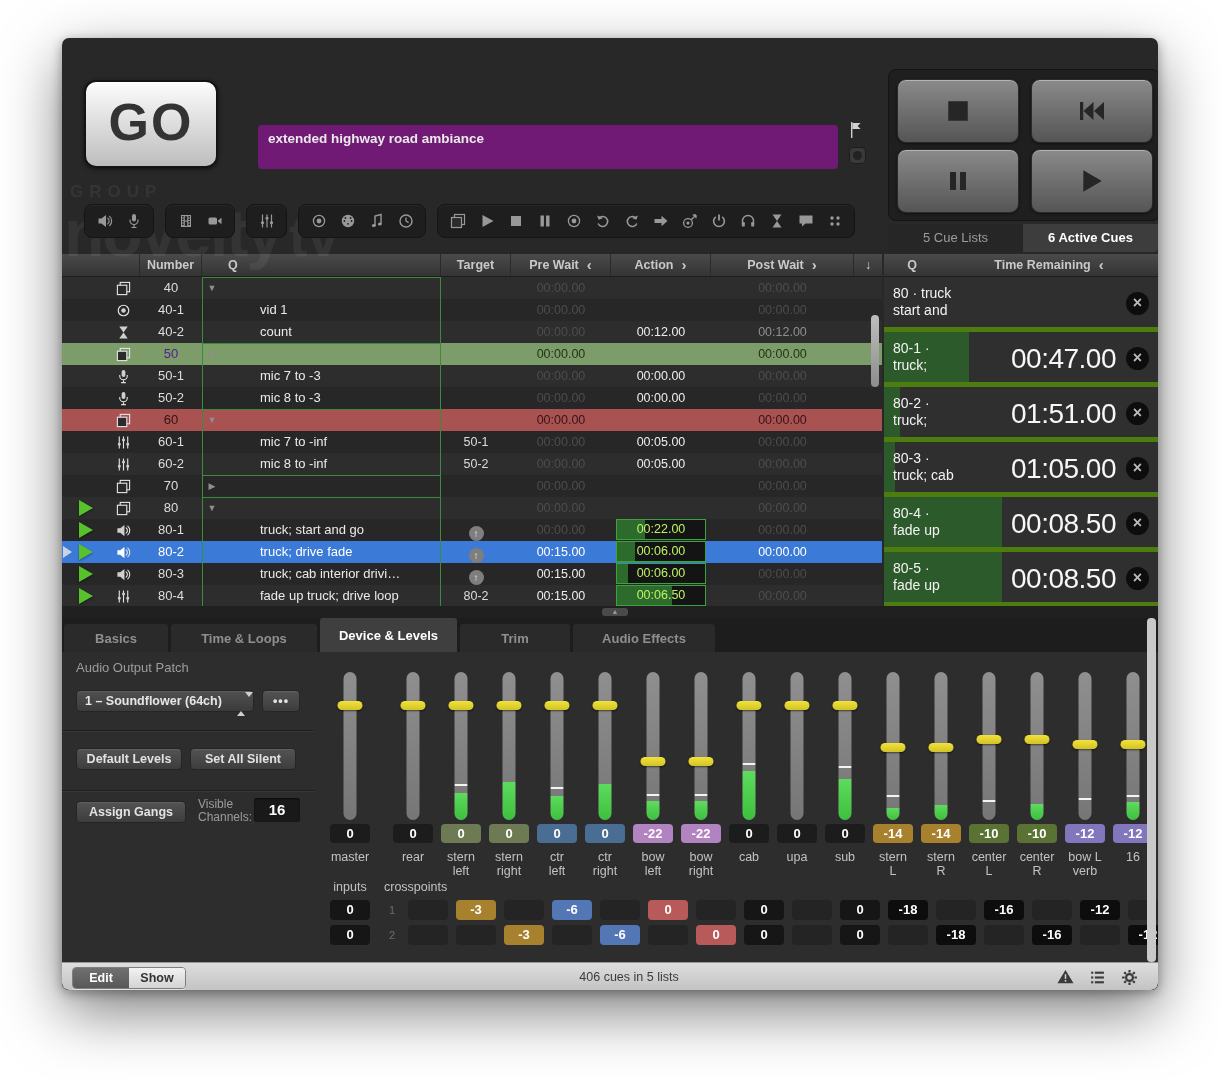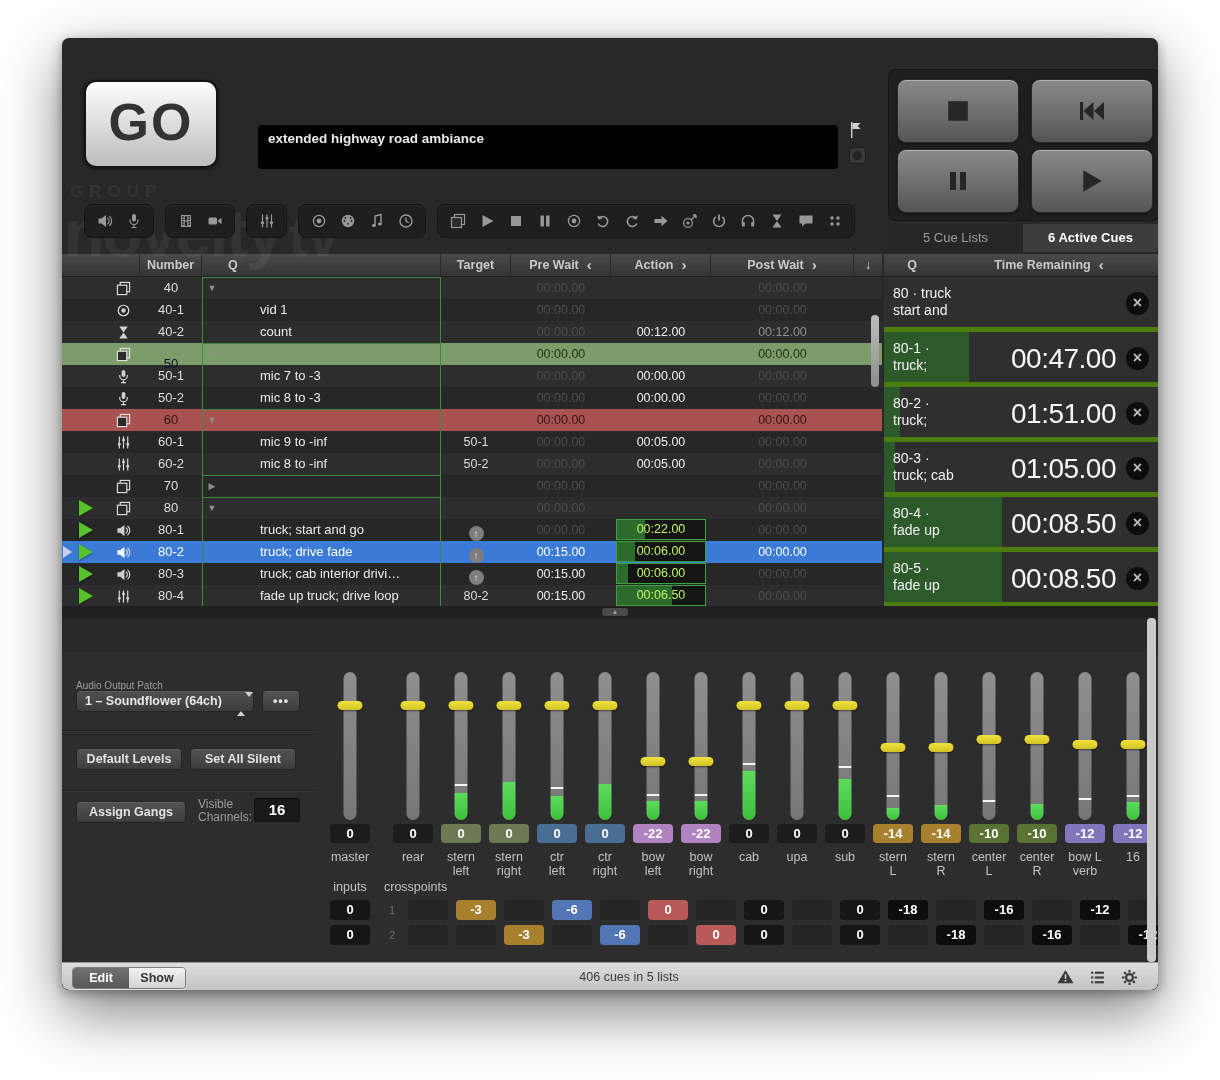--- a/index.html
+++ b/index.html
@@ -15,21 +15,21 @@
   .titleicon{display:inline-block;width:10px;height:12px;background:#ececec;border:1px solid #909090;border-radius:2px;margin-right:6px;vertical-align:-2px;}
   .resize{position:absolute;right:9px;top:6px;width:14px;height:14px;}
   
   .main{position:absolute;left:0;top:27px;right:0;bottom:0;background:#282828;}
   .wm{position:absolute;left:2px;top:118px;color:rgba(255,255,255,.06);pointer-events:none;z-index:5;line-height:1;}
   .wm-s{font-size:17px;font-weight:700;letter-spacing:6px;padding-left:6px;}
   .wm-b{font-size:66px;font-weight:800;letter-spacing:-2px;}
   .wm-b2{font-size:56px;font-weight:800;margin-left:8px;}
   .go-btn{position:absolute;left:22px;top:15px;width:130px;height:84px;border-radius:12px;background:linear-gradient(#fdfdfd,#bdbdbd);border:2px solid #141414;box-shadow:inset 0 1px 0 #fff,0 1px 4px rgba(0,0,0,.6);color:#333;font-size:52px;font-weight:800;text-align:center;line-height:80px;letter-spacing:2px;}
   .cue-display{position:absolute;left:196px;top:18px;width:608px;height:34px;background:#000;border-radius:17px;color:#fff;font-size:18px;font-weight:700;line-height:34px;padding-left:26px;box-sizing:border-box;}
-  .notes{position:absolute;left:196px;top:60px;width:580px;height:44px;background:#000000;border-radius:4px;color:#eaeaea;font-size:13.5px;font-weight:700;padding:5px 10px;box-sizing:border-box;line-height:17px;}
+  .notes{position:absolute;left:196px;top:60px;width:580px;height:44px;background:#701a75;border-radius:4px;color:#eaeaea;font-size:13.5px;font-weight:700;padding:5px 10px;box-sizing:border-box;line-height:17px;}
   .flag{position:absolute;left:786px;top:56px;width:16px;height:18px;}
   .flag-btn{position:absolute;left:787px;top:82px;width:17px;height:17px;border-radius:5px;background:#3a3a3a;box-shadow:inset 0 0 0 1px #1d1d1d;}
   .flag-btn span{display:block;width:9px;height:9px;border-radius:50%;background:#222;margin:4px auto;}
   
   .toolbar{position:absolute;left:22px;top:139px;height:34px;display:flex;gap:11px;z-index:6;}
   .tb-group{background:#1e1e1e;border:1px solid #141414;border-radius:8px;display:flex;align-items:center;padding:0 5px;box-shadow:inset 0 1px 0 rgba(255,255,255,.05);}
   .tb-btn{width:29px;height:26px;display:flex;align-items:center;justify-content:center;color:#989898;}
   .tb-btn svg{width:16px;height:16px;fill:currentColor;}
   
   .transport{position:absolute;left:826px;top:4px;width:270px;height:150px;background:#1f1f1f;border-radius:8px;border:1px solid #141414;}
@@ -52,21 +52,21 @@
   .crow:nth-child(even){background:#272727;}
   .crow.green{background:#7c9c6a;}
   .crow.red{background:#a85252;}
   .crow.selected{background:#3c7ad8;}
   .cell{box-sizing:border-box;line-height:22px;}
   .cell.st{width:44px;position:relative;}
   .cell.ic{width:34px;display:flex;align-items:center;justify-content:center;}
   .cell.ic svg{width:15px;height:15px;fill:#cfcfcf;}
   .selected .cell.ic svg{fill:#fff;}
   .cell.num{width:62px;text-align:center;color:#dedede;}
-  .green .cell.num{color:#0f172a;margin-top:10px;}
+  .green .cell.num{color:#4c1d95;}
   .red .cell.num{color:#331212;}
   .selected .cell.num{color:#fff;}
   .cell.q{width:239px;border-left:1px solid #3c8a3c;border-right:1px solid #3c8a3c;white-space:nowrap;overflow:hidden;}
   .cell.q.gtop{box-shadow:inset 0 1px 0 #3c8a3c;}
   .cell.q.glast{box-shadow:inset 0 -1px 0 #3c8a3c;}
   .disc{display:inline-block;width:18px;text-align:center;color:#8f8f8f;font-size:9px;vertical-align:1px;}
   .qname{color:#eaeaea;}
   .qname.child{padding-left:57px;}
   .selected .qname{color:#fff;}
   .cell.tgt{width:70px;text-align:center;color:#dcdcdc;font-size:12.5px;}
@@ -98,21 +98,21 @@
   .ac-x{position:absolute;right:9px;top:15px;width:23px;height:23px;border-radius:50%;background:#0d0d0d;color:#bcbcbc;font-size:16px;font-weight:800;text-align:center;line-height:22px;}
   
   .gap{position:absolute;left:0;top:541px;width:100%;height:12px;background:#202020;}
   .pane-handle{position:absolute;left:540px;top:543px;width:26px;height:8px;border-radius:3px;background:#4a4a4a;color:#9a9a9a;font-size:7px;text-align:center;line-height:8px;}
   
   .itabs{position:absolute;left:0;top:553px;width:100%;height:34px;background:#1d1d1d;display:flex;align-items:flex-end;gap:3px;padding-left:2px;box-sizing:border-box;}
   .itab{height:28px;background:#2a2a2a;color:#8f8f8f;font-size:13px;font-weight:700;display:flex;align-items:center;justify-content:center;border-radius:3px 3px 0 0;box-sizing:border-box;}
   .itab.active{height:34px;background:#3f3f3f;color:#ffffff;}
   .ibody{position:absolute;left:0;top:587px;width:100%;height:310px;background:#2d2d2d;}
   .ictrl{position:absolute;left:0;top:0;width:264px;height:100%;}
-  .ilabel{position:absolute;left:14px;top:28px;font-size:10px;color:#9c9c9c;}
+  .ilabel{position:absolute;left:14px;top:8px;font-size:13px;color:#9c9c9c;}
   .patch-select{position:absolute;left:14px;top:38px;width:178px;height:22px;background:linear-gradient(#505050,#3b3b3b);border:1px solid #252525;border-radius:4px;color:#e6e6e6;font-size:12.5px;font-weight:700;line-height:20px;padding-left:8px;box-sizing:border-box;box-shadow:inset 0 1px 0 rgba(255,255,255,.08);}
   .stepper{position:absolute;right:4px;top:3px;width:12px;}
   .st-up{width:0;height:0;border-left:4px solid transparent;border-right:4px solid transparent;border-bottom:5px solid #cfcfcf;margin:1px auto;}
   .st-dn{width:0;height:0;border-left:4px solid transparent;border-right:4px solid transparent;border-top:5px solid #cfcfcf;margin:2px auto;}
   .ibtn{position:absolute;height:22px;background:linear-gradient(#535353,#3d3d3d);border:1px solid #252525;border-radius:4px;color:#e2e2e2;font-size:12.5px;font-weight:700;text-align:center;line-height:21px;box-shadow:inset 0 1px 0 rgba(255,255,255,.08);box-sizing:border-box;}
   .more-btn{left:200px;top:38px;width:38px;letter-spacing:1px;}
   .dl-btn{left:14px;top:96px;width:106px;}
   .sas-btn{left:128px;top:96px;width:106px;}
   .ag-btn{left:14px;top:149px;width:110px;}
   .hline{position:absolute;left:0;width:252px;height:1px;background:#1f1f1f;box-shadow:0 1px 0 rgba(255,255,255,.05);}
@@ -517,21 +517,21 @@
                 <g stroke="currentColor" stroke-width="1.2" fill="none">
                   <path d="M3.5 1.5v13M8 1.5v13M12.5 1.5v13"></path>
                 </g>
                 <rect x="2" y="8.5" width="3" height="2.6" rx="0.8"></rect>
                 <rect x="6.5" y="4" width="3" height="2.6" rx="0.8"></rect>
                 <rect x="11" y="8.5" width="3" height="2.6" rx="0.8"></rect>
               </svg>
             </div>
             <div class="cell num">60-1</div>
             <div class="cell q">
-              <div class="qname child">mic 9 to -inf</div>
+              <div class="qname child">mic 7 to -inf</div>
             </div>
             <div class="cell tgt">50-1</div>
             <div class="cell t dim">00:00.00</div>
             <div class="cell t bright">00:05.00</div>
             <div class="cell t post dim">00:00.00</div>
             <div class="cell end"></div>
           </div>
           <div class="crow">
             <div class="cell st"></div>
             <div class="cell ic">
@@ -718,20 +718,27 @@
             <div class="ac-label">80-5 ·<br>fade up</div>
             <div class="ac-time">00:08.50</div>
             <div class="ac-x">×</div>
           </div>
         </div>
     </div>
 
     <div class="gap"></div>
     <div class="pane-handle">▲</div>
 
+    <div class="itabs">
+        <div class="itab" style="width: 104px;">Basics</div>
+        <div class="itab" style="width: 146px;">Time &amp; Loops</div>
+        <div class="itab active" style="width: 137px;">Device &amp; Levels</div>
+        <div class="itab" style="width: 110px;">Trim</div>
+        <div class="itab" style="width: 142px;">Audio Effects</div>
+      </div>
 
     <div class="ibody">
       <div class="ictrl">
         <div class="ilabel">Audio Output Patch</div>
         <div class="patch-select"><span>1 – Soundflower (64ch)</span><span class="stepper"><span class="st-up"></span><span class="st-dn"></span></span></div>
         <div class="ibtn more-btn">•••</div>
         <div class="hline" style="top:78px;"></div>
         <div class="ibtn dl-btn">Default Levels</div>
         <div class="ibtn sas-btn">Set All Silent</div>
         <div class="hline" style="top:138px;"></div>

